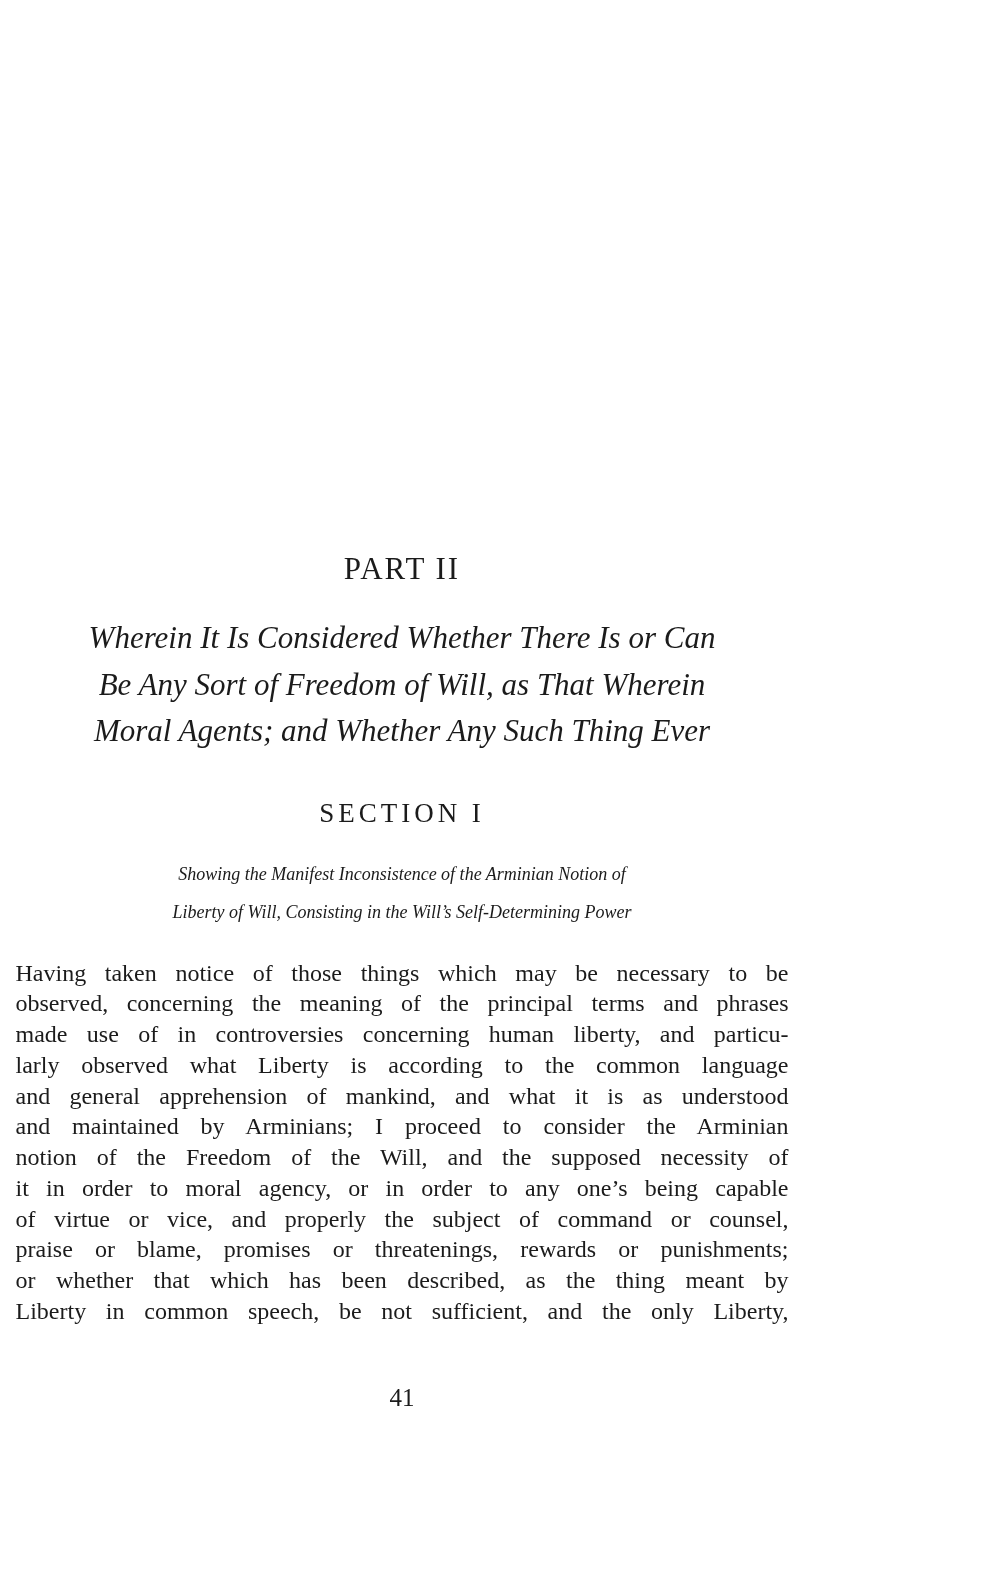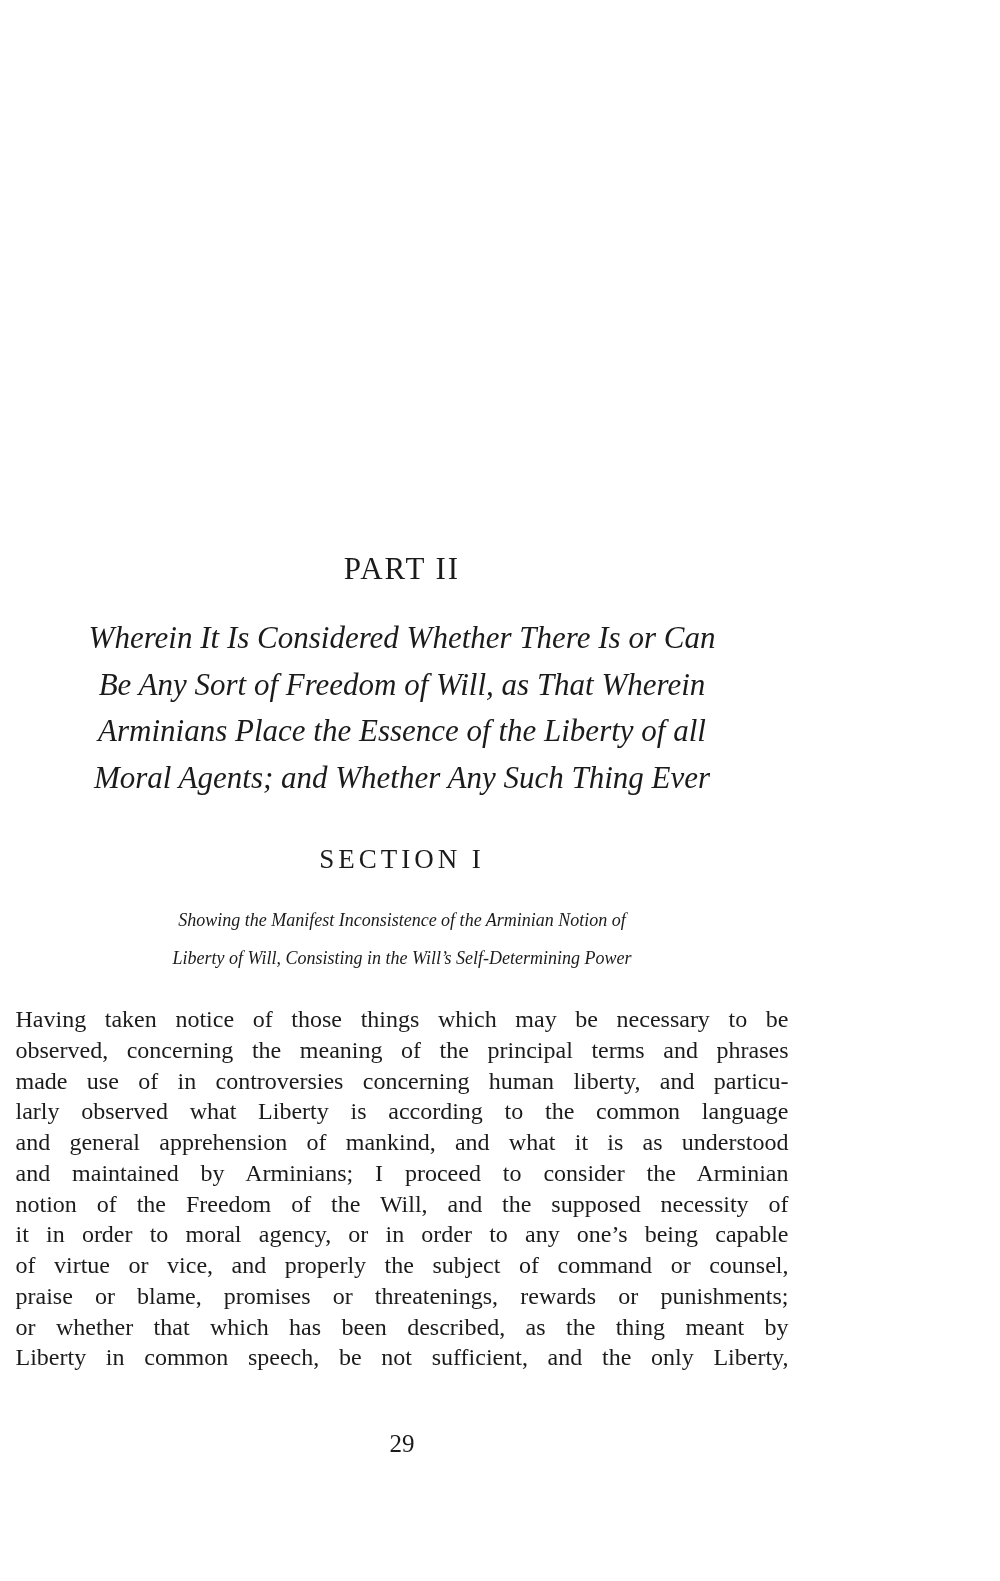--- a/index.html
+++ b/index.html
@@ -68,21 +68,20 @@
 </head>
 <body>
 
 <div class="page">
 
   <h1 class="part-title">PART II</h1>
 
   <div class="part-subtitle">
     <div class="line">Wherein It Is Considered Whether There Is or Can</div>
     <div class="line">Be Any Sort of Freedom of Will, as That Wherein</div>
-    <div class="line">Arminians Place the Essence of the Liberty of all</div>
     <div class="line">Moral Agents; and Whether Any Such Thing Ever</div>
   </div>
 
   <h2 class="section-heading">SECTION I</h2>
 
   <div class="section-subtitle">
     <div class="line">Showing the Manifest Inconsistence of the Arminian Notion of</div>
     <div class="line">Liberty of Will, Consisting in the Will’s Self-Determining Power</div>
   </div>
 
@@ -94,15 +93,15 @@
     <div class="line">and general apprehension of mankind, and what it is as understood</div>
     <div class="line">and maintained by Arminians; I proceed to consider the Arminian</div>
     <div class="line">notion of the Freedom of the Will, and the supposed necessity of</div>
     <div class="line">it in order to moral agency, or in order to any one’s being capable</div>
     <div class="line">of virtue or vice, and properly the subject of command or counsel,</div>
     <div class="line">praise or blame, promises or threatenings, rewards or punishments;</div>
     <div class="line">or whether that which has been described, as the thing meant by</div>
     <div class="line">Liberty in common speech, be not sufficient, and the only Liberty,</div>
   </div>
 
-  <div class="page-number">29</div>
+  <div class="page-number">41</div>
 
 </div>
 
 </body></html>

